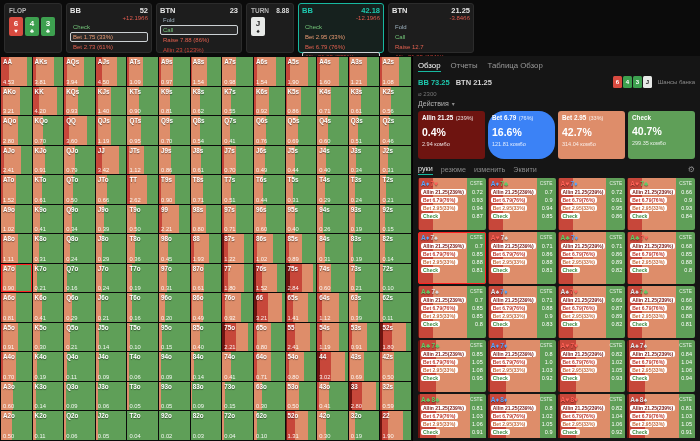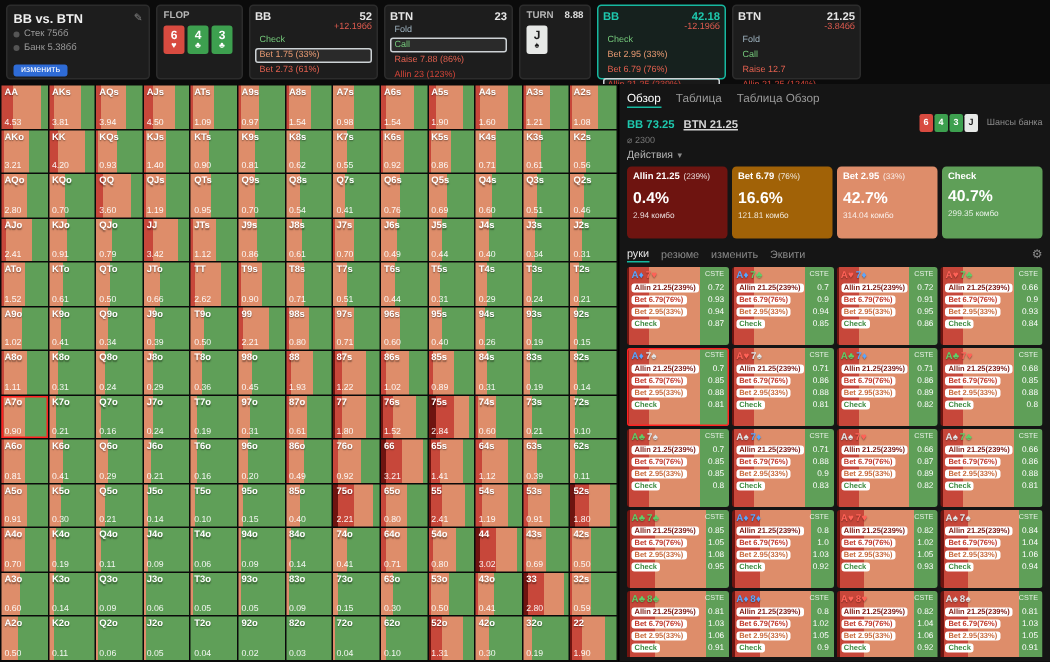--- a/index.html
+++ b/index.html
@@ -49,21 +49,21 @@
   .mlbl{position:absolute;top:1px;left:2px;font-size:6.3px;font-weight:bold;color:#fff;text-shadow:0 1px 1px rgba(0,0,0,.45);}
   .mev{position:absolute;bottom:1px;left:2px;font-size:5.8px;color:rgba(255,255,255,.92);}
   .mcell.selected{outline:1.5px solid #ff2222;outline-offset:-1.5px;z-index:2;}
   
   .right{width:288px;background:#151515;border-left:1px solid #000;padding:3px 5px;box-sizing:border-box;display:flex;flex-direction:column;}
   .ptabs{display:flex;gap:10px;font-size:7.8px;color:#9a9a9a;padding:2px 0 3px;}
   .ptab{cursor:pointer;}
   .ptab.active{color:#fff;border-bottom:1.5px solid #17b8a0;padding-bottom:1px;}
   .pinfo{display:flex;align-items:center;gap:6px;font-size:7.5px;color:#c9c9c9;padding:1px 0;}
   .hero{color:#1ec8ae;font-weight:bold;}
-  .villain{font-weight:bold;color:#d5d5d5;text-decoration:underline;}
+  .villain{font-weight:bold;color:#d5d5d5;}
   .spacer{flex:1;}
   .potodds{font-size:6px;color:#8a8a8a;}
   .pmeta{font-size:6px;color:#777;padding:1px 0;}
   .pactions{display:flex;align-items:center;gap:3px;font-size:7px;color:#b5b5b5;padding:2px 0;cursor:pointer;}
   .summary{display:grid;grid-template-columns:repeat(4,1fr);gap:3px;margin:2px 0;}
   .sumcard{border-radius:3px;padding:3px 4px;color:#fff;min-height:48px;box-sizing:border-box;cursor:pointer;}
   .sumtitle{font-size:6.3px;font-weight:bold;line-height:7px;}
   .sumsize{font-weight:normal;font-size:5.5px;opacity:.85;margin-left:1px;}
   .sumfreq{font-size:10.5px;font-weight:bold;margin-top:4px;}
   .sumcombos{font-size:5.5px;opacity:.85;margin-top:3px;}
@@ -81,35 +81,20 @@
   .crow{display:flex;justify-content:space-between;align-items:center;margin-top:1.5px;}
   .pill{background:#fff;border-radius:2px;font-size:5px;font-weight:bold;padding:0 2px;line-height:6.5px;white-space:nowrap;}
   .cev{font-size:5.5px;color:#fff;margin-left:2px;}
 </style>
 </head>
 <body>
 
 <div class="app">
 
   <div class="topbar">
-    <div class="match">
-      <div class="match-title-row">
-        <span class="match-title">BB vs. BTN</span>
-        <span class="pencil">✎</span>
-      </div>
-      <div class="match-line">
-          <span class="dot"></span>
-          <span>Стек 75бб</span>
-        </div>
-      <div class="match-line">
-          <span class="dot"></span>
-          <span>Банк 5.38бб</span>
-        </div>
-      <div class="chip">изменить</div>
-    </div>
 
     <div class="street-block">
       <div class="street-label">FLOP</div>
       <div class="cards-row">
           <div class="card red">6<span class="suit">♥</span></div>
           <div class="card green">4<span class="suit">♣</span></div>
           <div class="card green">3<span class="suit">♣</span></div>
         </div>
     </div>
 
@@ -881,42 +866,42 @@
           <div class="mcell" style="background: linear-gradient(to right, rgb(110, 20, 16) 0%, rgb(110, 20, 16) 5%, rgb(199, 71, 58) 5%, rgb(199, 71, 58) 25%, rgb(222, 141, 106) 25%, rgb(222, 141, 106) 75%, rgb(95, 159, 88) 75%, rgb(95, 159, 88) 100%);">
             <span class="mlbl">22</span>
             <span class="mev">1.90</span>
           </div>
         </div>
     </div>
 
     <div class="right">
       <div class="ptabs">
         <span class="ptab active">Обзор</span>
-        <span class="ptab">Таблица</span>
+        <span class="ptab">Отчеты</span>
         <span class="ptab">Таблица Обзор</span>
       </div>
       <div class="pinfo">
         <span class="hero">BB 73.25</span>
         <span class="villain">BTN 21.25</span>
         <span class="spacer"></span>
         <span class="miniboard"><div class="minicard red">6</div><div class="minicard green">4</div><div class="minicard green">3</div><div class="minicard light">J</div></span>
         <span class="potodds">Шансы банка</span>
       </div>
       <div class="pmeta">⌀ 2300</div>
       <div class="pactions">
         <span>Действия</span>
         <span class="chev">▾</span>
       </div>
       <div class="summary">
           <div class="sumcard" style="background: rgb(110, 20, 16);">
             <div class="sumtitle"><span class="sumname">Allin 21.25</span><span class="sumsize"> (239%)</span></div>
             <div class="sumfreq">0.4%</div>
             <div class="sumcombos">2.94 комбо</div>
           </div>
-          <div class="sumcard" style="background: #a16207;">
+          <div class="sumcard" style="background: #3b82f6; border-radius: 16px;">
             <div class="sumtitle"><span class="sumname">Bet 6.79</span><span class="sumsize"> (76%)</span></div>
             <div class="sumfreq">16.6%</div>
             <div class="sumcombos">121.81 комбо</div>
           </div>
           <div class="sumcard" style="background: rgb(222, 141, 106);">
             <div class="sumtitle"><span class="sumname">Bet 2.95</span><span class="sumsize"> (33%)</span></div>
             <div class="sumfreq">42.7%</div>
             <div class="sumcombos">314.04 комбо</div>
           </div>
           <div class="sumcard" style="background: rgb(95, 159, 88);">

